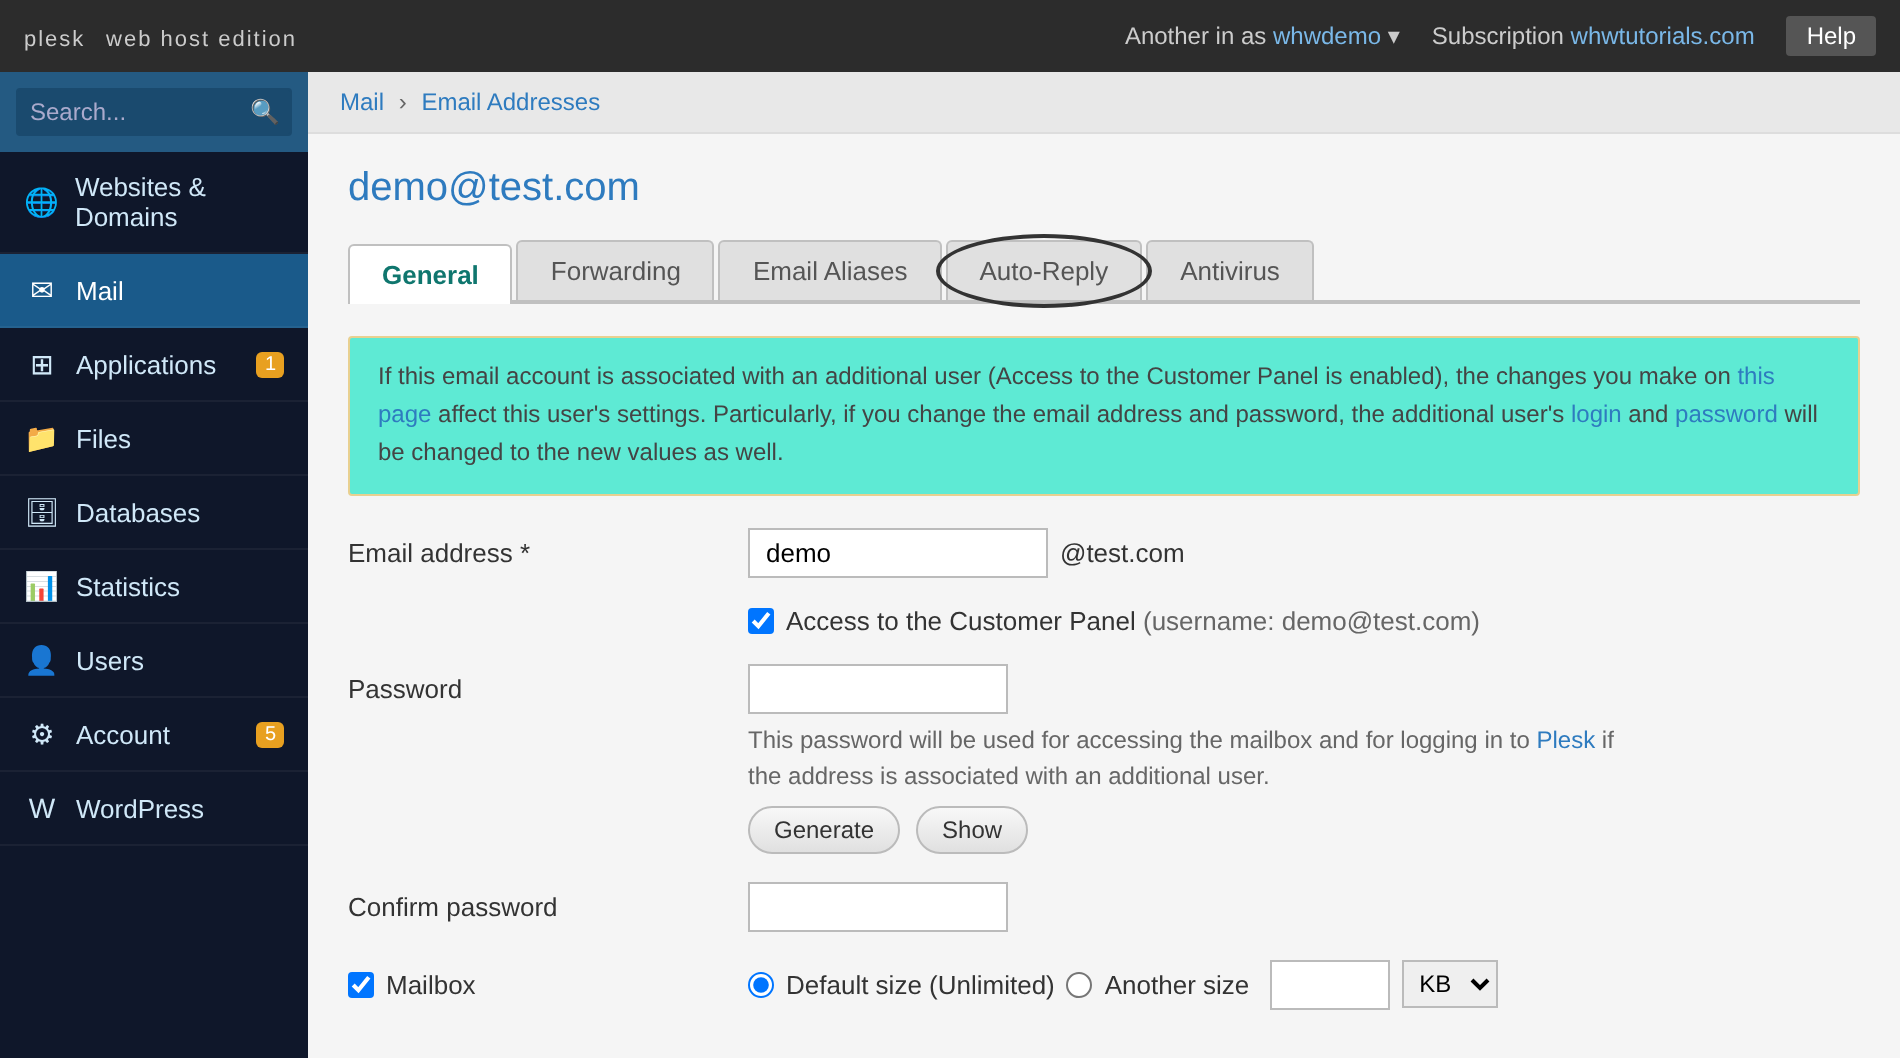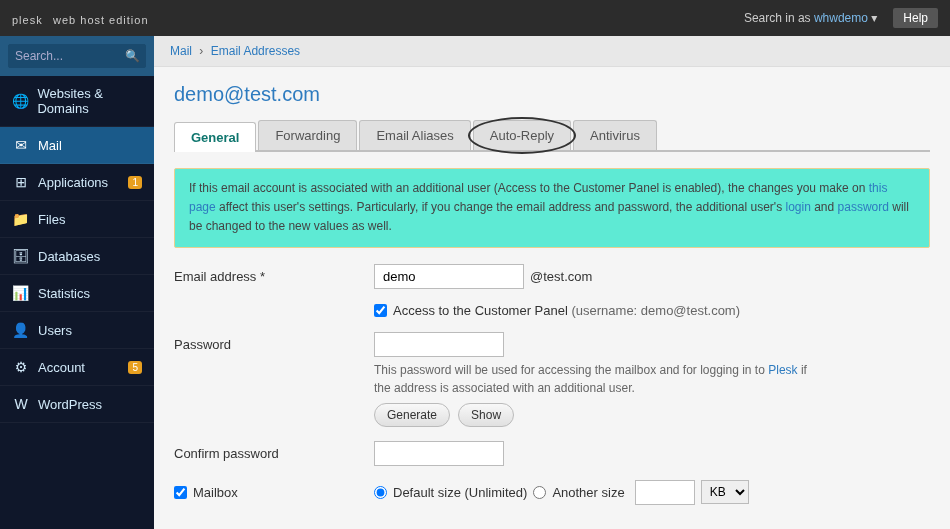--- a/index.html
+++ b/index.html
@@ -92,22 +92,26 @@
 
 <div class="topbar">
   <div class="topbar-left">
     <span class="plesk-logo">
       <span>plesk</span>
       &nbsp;<span>web host edition</span>
     </span>
   </div>
   <div class="topbar-right">
     <span class="user-info">
-      <span>Search in as</span>
+      <span>Another in as</span>
       <a href="#">whwdemo</a> ▾
+    </span>
+    <span class="user-info">
+      <span>Subscription</span>
+      <a href="#">whwtutorials.com</a>
     </span>
     <button class="help-btn">Help</button>
   </div>
 </div>
 
 <div class="main-layout">
 
   <div class="sidebar">
     <div class="search-box">
       <div class="search-wrapper">

